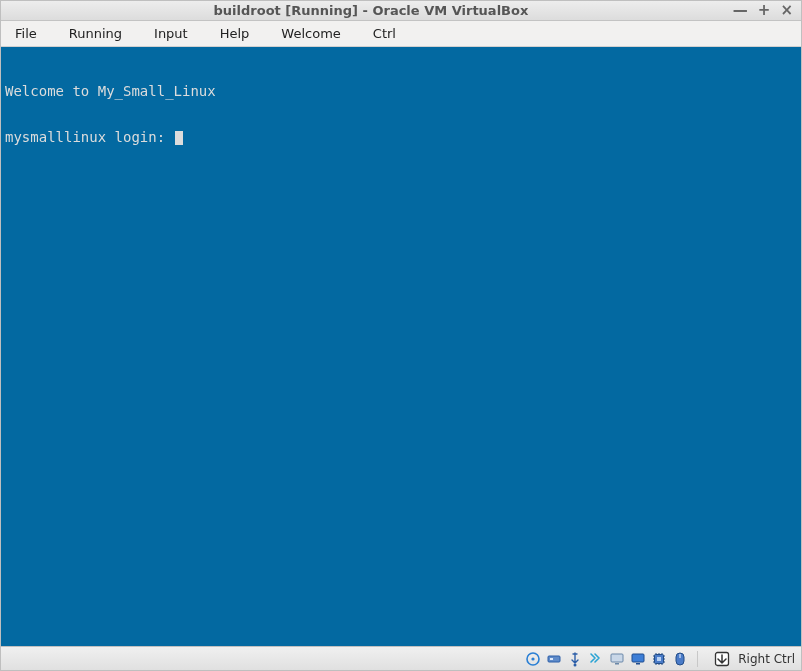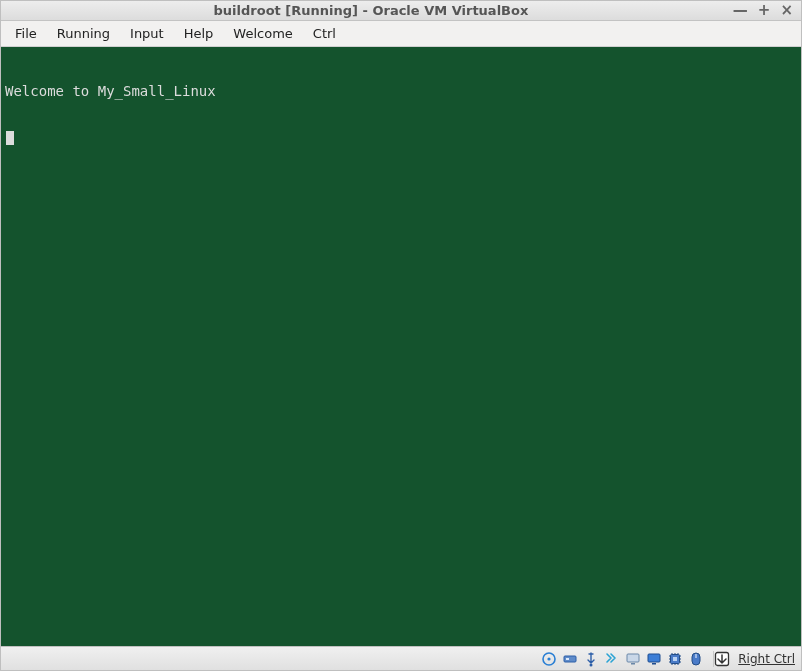--- a/index.html
+++ b/index.html
@@ -41,34 +41,34 @@
     line-height: 1;
   }
   .titlebar .win-controls span { cursor: pointer; }
   
   .menubar {
     height: 26px;
     background: #f2f1f0;
     display: flex;
     align-items: center;
     padding: 0 6px;
-    gap: 4px;
+    gap: 16px;
     border-bottom: 1px solid #d0d0d0;
     user-select: none;
     color: #222;
   }
   .menubar .menu-item {
     padding: 3px 8px;
     border-radius: 3px;
     cursor: pointer;
   }
   
   .console {
     flex: 1;
-    background: #14532d;
+    background: #0369a1;
     color: #dcdcdc;
     font-family: "DejaVu Sans Mono", "Liberation Mono", Consolas, monospace;
     font-size: 14px;
     padding: 6px 4px;
     line-height: 1.1;
     white-space: pre;
     overflow: hidden;
   }
   .console .line { display: block; }
   .cursor {
@@ -99,24 +99,23 @@
     display: flex;
     align-items: center;
     justify-content: center;
     cursor: pointer;
   }
   .statusbar svg { width: 16px; height: 16px; display: block; }
   .statusbar .host-key {
     display: flex;
     align-items: center;
     gap: 8px;
-    padding-left: 0;
+    padding-left: 16px;
     border-left: 1px solid #c8c8c8;
     margin-left: 4px;
-    text-decoration: underline;
   }
 </style>
 </head>
 <body>
 
 <div class="titlebar">
   <span class="title">buildroot [Running] - Oracle VM VirtualBox</span>
   <div class="win-controls">
     <span>—</span>
     <span>+</span>
@@ -128,21 +127,21 @@
   <div class="menu-item">File</div>
   <div class="menu-item">Running</div>
   <div class="menu-item">Input</div>
   <div class="menu-item">Help</div>
   <div class="menu-item">Welcome</div>
   <div class="menu-item">Ctrl</div>
 </div>
 
 <div class="console">
   <span class="line">Welcome to My_Small_Linux</span>
-  <span class="line"><span class="cursor"></span></span>
+  <span class="line"><span>mysmalllinux login: </span><span class="cursor"></span></span>
 </div>
 
 <div class="statusbar">
   <span class="status-icon">
     <svg viewBox="0 0 16 16">
         <circle cx="8" cy="8" r="6" fill="none" stroke="#2a7fd4" stroke-width="1.6"></circle>
         <circle cx="8" cy="8" r="1.6" fill="#2a7fd4"></circle>
       </svg>
   </span>
   <span class="status-icon">

